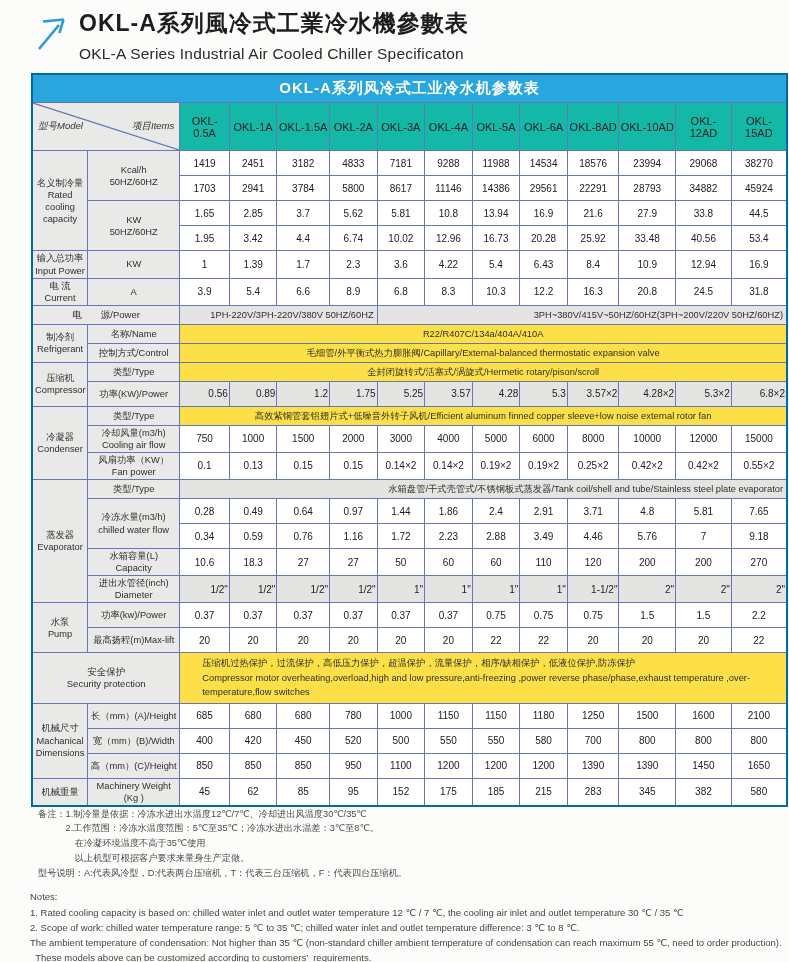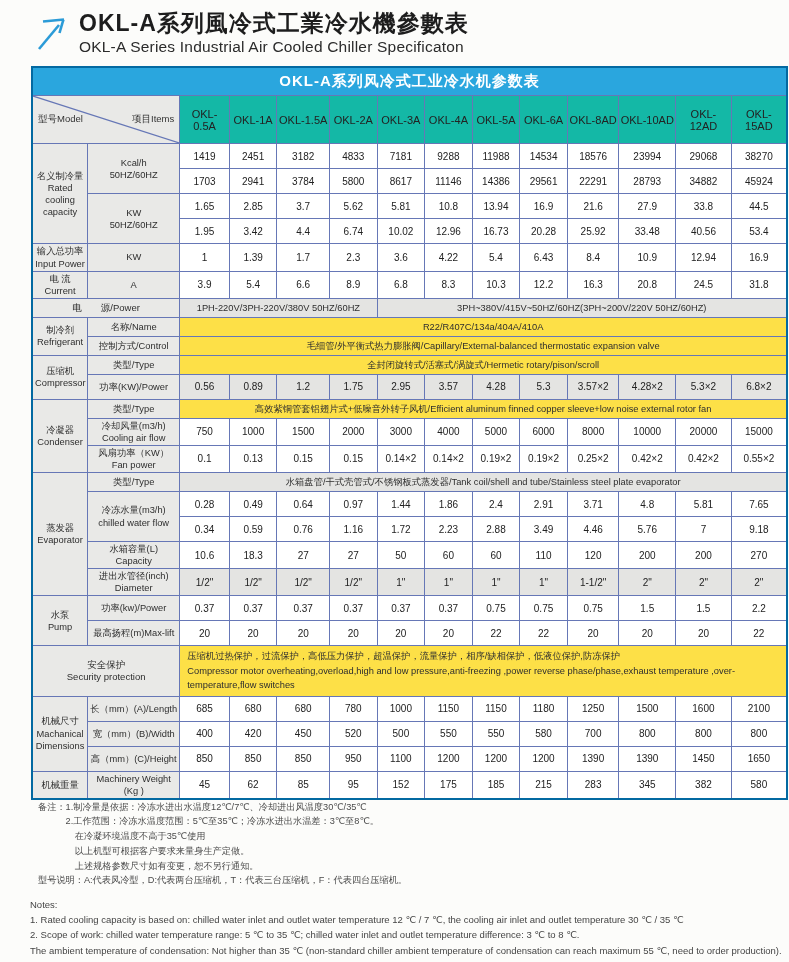--- a/index.html
+++ b/index.html
@@ -7,52 +7,52 @@
     width:789px; height:962px; overflow:hidden;
     background:#fcfcfa; color:#3b3b3b;
     font-family:"Liberation Sans","DejaVu Sans",sans-serif;
   }
   .page { padding-top:8px; }
 
   
   .hdr { display:flex; align-items:flex-start; gap:13px; margin:2px 0 10px 36px; }
   .hdr .logo { margin-top:4px; }
   .hdr h1 { margin:0; font-size:23px; font-weight:700; color:#1d1d1d; letter-spacing:1px; line-height:1.15; }
-  .hdr h2 { margin:2px 0 0; font-size:15.5px; font-weight:400; color:#2b2b2b; letter-spacing:.2px; }
+  .hdr h2 { margin:9px 0 0; font-size:15.5px; font-weight:400; color:#2b2b2b; letter-spacing:.2px; }
 
   
   table.spec {
     width:757px; margin:4px 0 0 31px;
     border-collapse:collapse; table-layout:fixed;
     border:2px solid #0369a1;
   }
   table.spec th, table.spec td {
     border:1px solid #6677b6; vertical-align:middle;
     overflow:hidden;
   }
   th.titlebar {
     background:#2aa6de; color:#ffffff; height:25px;
     font-size:15px; font-weight:700; letter-spacing:1px;
   }
   th.corner { background:#e9e9e7; position:relative; height:30px; padding:0; }
   th.corner svg.diag { position:absolute; inset:0; width:100%; height:100%; }
   th.corner .corner-in {
     position:relative; display:flex; justify-content:space-between; align-items:center;
-    height:100%; padding:17px 5px; font-size:9.5px; font-weight:400; color:#333;
+    height:100%; padding:17px 5px; font-size:9.5px; font-weight:400; color:#333;font-style:italic;
   }
   th.model { background:#14b8a6; font-size:11px; font-weight:400; height:30px; color:#222; padding:0 1px; }
 
   td.group, td.item {
     background:#e9e9e7; text-align:center; font-size:9.3px; color:#2e2e2e;
     line-height:1.3; white-space:pre-line; padding:1px 2px;
   }
   td.val  { background:#ffffff; text-align:center; font-size:10px; color:#222; height:24px; padding:0 1px; }
   td.span { background:#fde047; text-align:center; font-size:9.3px; color:#2e2e2e; height:18px; padding:0 3px; line-height:1.3; white-space:pre-line; }
-  td.span.left { text-align:left; padding:3px 7px; height:auto; line-height:1.55; }
-  tr.shaded td.val, tr.shaded td.span { background:#e4e4e2; }
+  td.span.left { text-align:left; padding:3px 22px; height:auto; line-height:1.55; }
+  tr.shaded td.val, tr.shaded td.span { background:#e4e4e2;text-align:right; }
   td.item.wide { font-size:9.5px; }
 
   
   .notes { font-size:9.2px; line-height:1.6; color:#4a4a4a; }
   .notes div { white-space:pre-wrap; }
   .notes-zh { margin:0 0 0 38px; }
   .notes-en { margin:9px 0 0 30px; font-size:9.5px; color:#454545; }
 </style>
 </head>
 <body>
@@ -235,21 +235,21 @@
 Compressor</td>
           <td class="item" rowspan="1">类型/Type</td>
           <td class="span" colspan="12">全封闭旋转式/活塞式/涡旋式/Hermetic rotary/pison/scroll</td>
         </tr>
         <tr class="shaded">
           <td class="item" rowspan="1">功率(KW)/Power</td>
           <td class="val">0.56</td>
           <td class="val">0.89</td>
           <td class="val">1.2</td>
           <td class="val">1.75</td>
-          <td class="val">2.95</td>
+          <td class="val">5.25</td>
           <td class="val">3.57</td>
           <td class="val">4.28</td>
           <td class="val">5.3</td>
           <td class="val">3.57×2</td>
           <td class="val">4.28×2</td>
           <td class="val">5.3×2</td>
           <td class="val">6.8×2</td>
         </tr>
         <tr>
           <td class="group" rowspan="3">冷凝器
@@ -263,21 +263,21 @@
           <td class="val">750</td>
           <td class="val">1000</td>
           <td class="val">1500</td>
           <td class="val">2000</td>
           <td class="val">3000</td>
           <td class="val">4000</td>
           <td class="val">5000</td>
           <td class="val">6000</td>
           <td class="val">8000</td>
           <td class="val">10000</td>
-          <td class="val">20000</td>
+          <td class="val">12000</td>
           <td class="val">15000</td>
         </tr>
         <tr>
           <td class="item" rowspan="1">风扇功率（KW）
 Fan power</td>
           <td class="val">0.1</td>
           <td class="val">0.13</td>
           <td class="val">0.15</td>
           <td class="val">0.15</td>
           <td class="val">0.14×2</td>
@@ -393,21 +393,21 @@
           <td class="item wide" colspan="2">安全保护
 Security protection</td>
           <td class="span left" colspan="12">压缩机过热保护，过流保护，高低压力保护，超温保护，流量保护，相序/缺相保护，低液位保护,防冻保护
 Compressor motor overheating,overload,high and low pressure,anti-freezing ,power reverse phase/phase,exhaust temperature ,over-
 temperature,flow switches</td>
         </tr>
         <tr>
           <td class="group" rowspan="3">机械尺寸
 Machanical
 Dimensions</td>
-          <td class="item" rowspan="1">长（mm）(A)/Length</td>
+          <td class="item" rowspan="1">长（mm）(A)/Height</td>
           <td class="val">685</td>
           <td class="val">680</td>
           <td class="val">680</td>
           <td class="val">780</td>
           <td class="val">1000</td>
           <td class="val">1150</td>
           <td class="val">1150</td>
           <td class="val">1180</td>
           <td class="val">1250</td>
           <td class="val">1500</td>
@@ -462,21 +462,20 @@
           <td class="val">580</td>
         </tr>
       </tbody>
   </table>
 
   <div class="notes notes-zh">
       <div>备注：1.制冷量是依据：冷冻水进出水温度12℃/7℃、冷却进出风温度30℃/35℃</div>
       <div>　　　2.工作范围：冷冻水温度范围：5℃至35℃；冷冻水进出水温差：3℃至8℃。</div>
       <div>　　　　在冷凝环境温度不高于35℃使用</div>
       <div>　　　　以上机型可根据客户要求来量身生产定做。</div>
-      <div>　　　　上述规格参数尺寸如有变更，恕不另行通知。</div>
       <div>型号说明：A:代表风冷型，D:代表两台压缩机，T：代表三台压缩机，F：代表四台压缩机。</div>
     </div>
   <div class="notes notes-en">
       <div>Notes:</div>
       <div>1. Rated cooling capacity is based on: chilled water inlet and outlet water temperature 12 ℃ / 7 ℃, the cooling air inlet and outlet temperature 30 ℃ / 35 ℃</div>
       <div>2. Scope of work: chilled water temperature range: 5 ℃ to 35 ℃; chilled water inlet and outlet temperature difference: 3 ℃ to 8 ℃.</div>
       <div>The ambient temperature of condensation: Not higher than 35 ℃ (non-standard chiller ambient temperature of condensation can reach maximum 55 ℃, need to order production).</div>
       <div>  These models above can be customized according to customers’  requirements.</div>
     </div>
 

